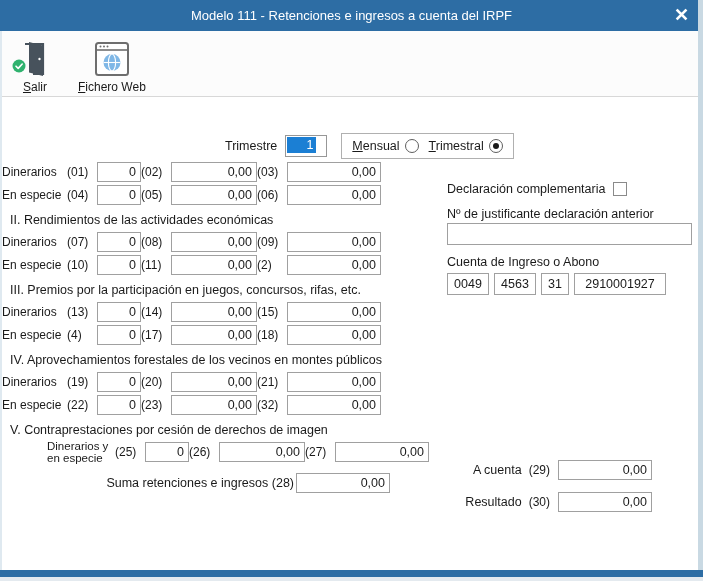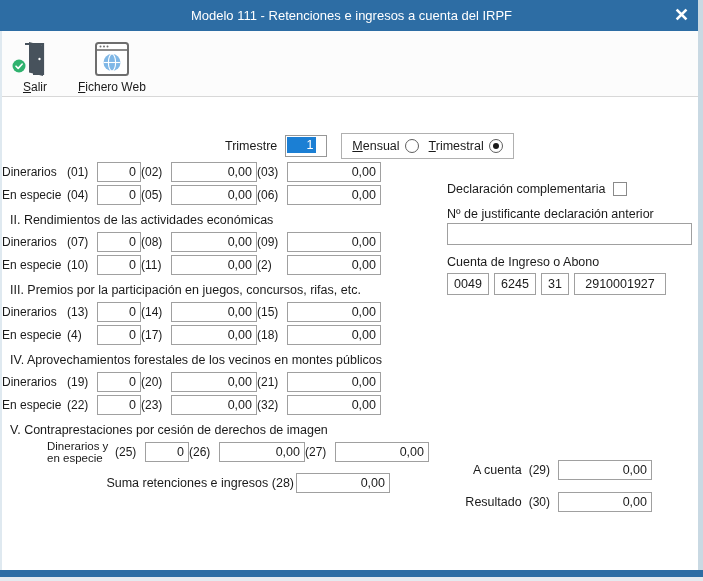--- a/index.html
+++ b/index.html
@@ -240,21 +240,21 @@
     <div class="right-panel">
       <div class="chk-row">
         <span>Declaración complementaria</span>
         <span class="checkbox"></span>
       </div>
       <div class="just-label">Nº de justificante declaración anterior</div>
       <div class="just-input"></div>
       <div class="cuenta-label">Cuenta de Ingreso o Abono</div>
       <div class="cuenta-row">
         <span class="cuenta-field cf-1">0049</span>
-        <span class="cuenta-field cf-2">6245</span>
+        <span class="cuenta-field cf-2">4563</span>
         <span class="cuenta-field cf-3">31</span>
         <span class="cuenta-field cf-4">2910001927</span>
       </div>
     </div>
 
     <div class="deduct-row aded">
       <span class="dlabel">A cuenta</span>
       <span class="code">(29)</span>
       <span class="field f-wide2">0,00</span>
     </div>

